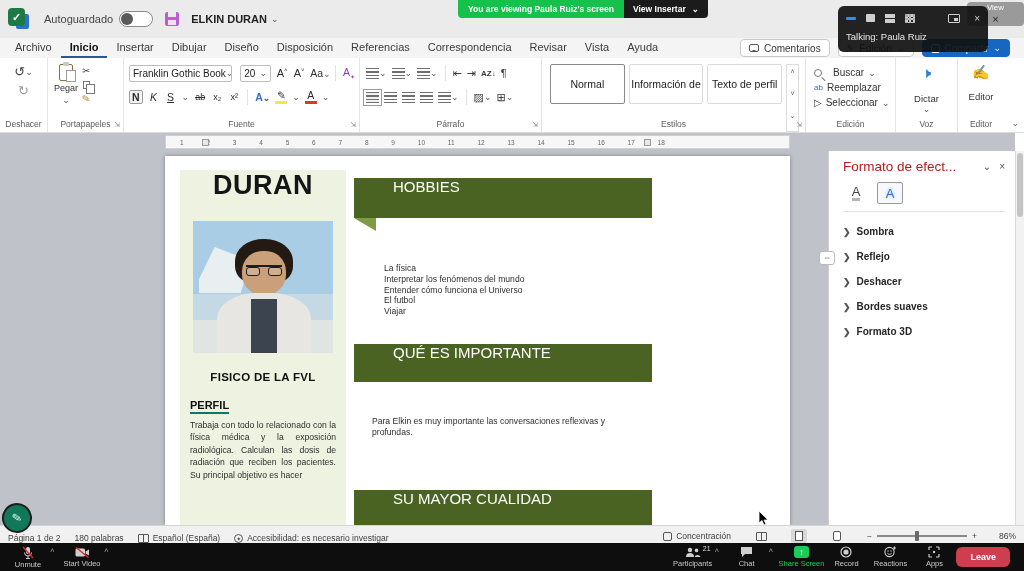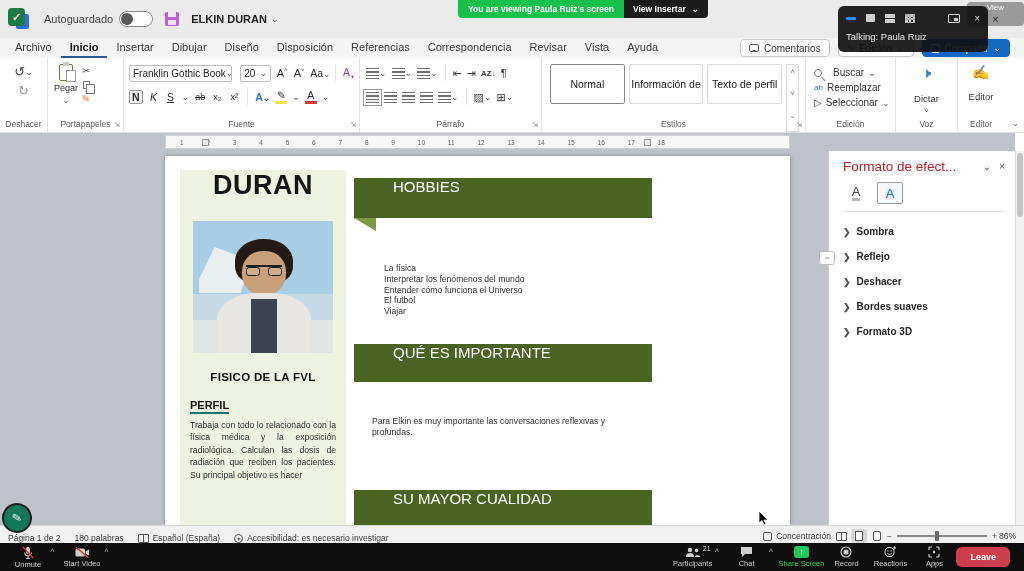--- a/index.html
+++ b/index.html
@@ -153,21 +153,21 @@
   .tp-tab .a-under{border-bottom:3px solid #b5b5b5;line-height:13px}
   .tp-tab.sel{border:1px solid #9a9a9a;background:#f5f8fd;color:#2f6fd0;text-shadow:0 0 3px #9cc3f0}
   .tp-item{display:flex;align-items:center;gap:6px;margin-top:14px;font-size:10px;font-weight:bold;color:#262626}
   .tp-item .car{color:#555;font-size:9px}
   .pane-handle{position:absolute;left:-10px;top:100px;width:16px;height:14px;background:#fff;border:1px solid #bbb;border-radius:3px;font-size:8px;color:#555;text-align:center;line-height:12px;z-index:7}
   .vscroll{position:absolute;right:0;top:0;width:9px;height:374px;background:#f2f2f2;border-left:1px solid #dadada}
   .vscroll .thumb{position:absolute;left:1px;top:2px;width:6px;height:64px;background:#c4c4c4;border-radius:3px}
 
   
   .statusbar{position:absolute;top:525px;left:0;right:0;height:18px;background:#f1f1f1;border-top:1px solid #d6d6d6;display:flex;align-items:flex-end;font-size:8.5px;color:#3d3d3d;padding:0 8px;gap:14px;z-index:12}
-  .sb-right{margin-left:auto;display:flex;align-items:center;gap:2px}
+  .sb-right{margin-left:auto;display:flex;align-items:center;gap:22px}
   .sb-item{display:flex;align-items:center;gap:4px;white-space:nowrap}
   .i-book{width:11px;height:9px;border:1.1px solid #555;border-radius:1px;position:relative}
   .i-book:after{content:"";position:absolute;left:4.5px;top:0;width:1px;height:8px;background:#555}
   .i-access{width:9px;height:9px;border:1.1px solid #555;border-radius:50%;position:relative;font-size:6px;text-align:center;line-height:8px}
   .i-focus{width:9px;height:9px;border:1.1px solid #555;border-radius:2px}
   .view-btn{width:16px;height:14px;display:flex;align-items:center;justify-content:center}
   .view-btn.sel{background:#d8d8d8;border-radius:2px}
   .i-pageview{width:8px;height:10px;border:1.1px solid #555;background:#fff}
   .zoom-slider{display:flex;align-items:center;gap:5px;color:#444}
   .zs-track{width:90px;height:1.4px;background:#8a8a8a;position:relative}

